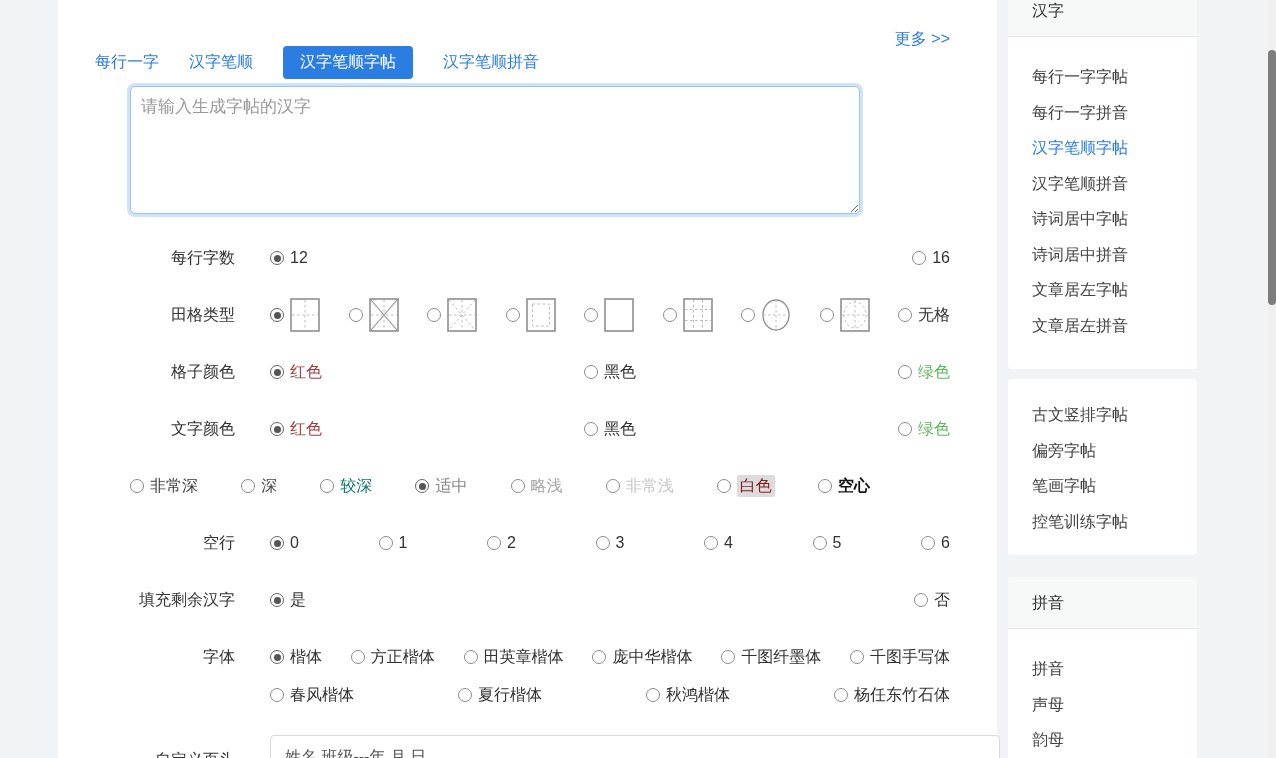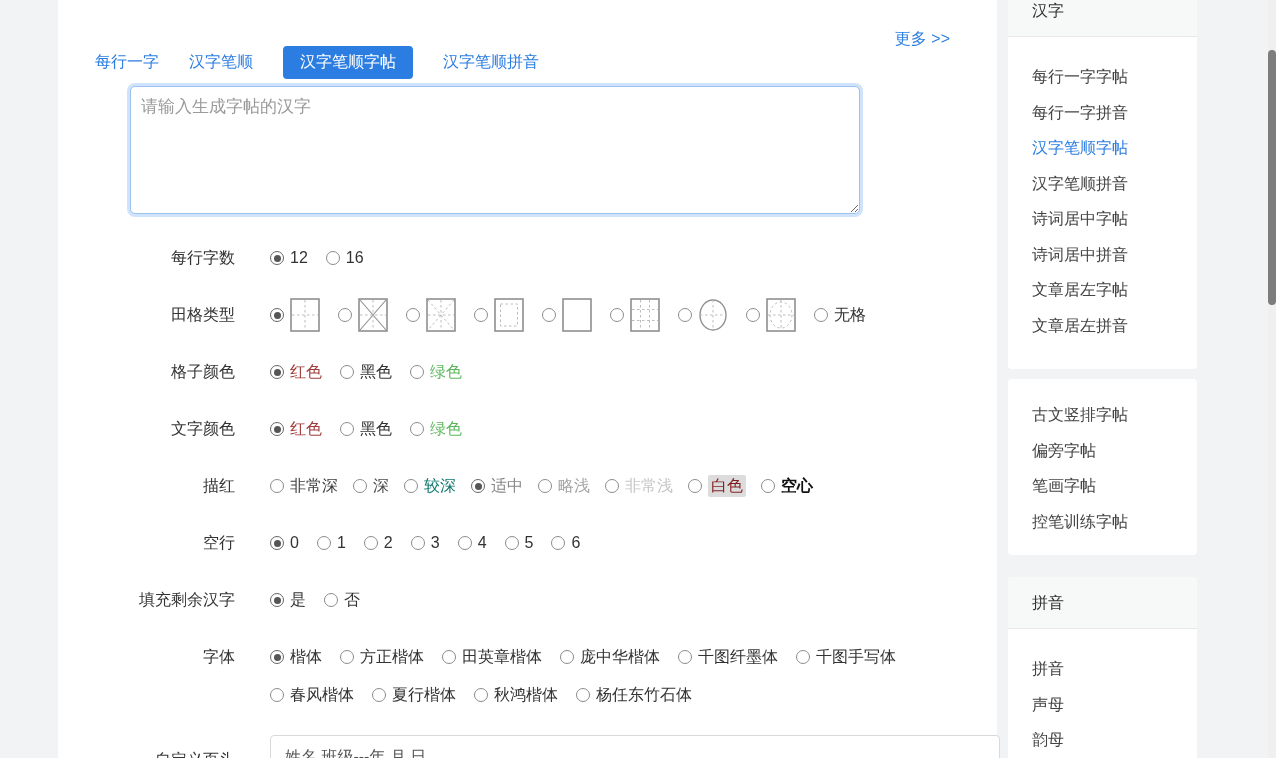--- a/index.html
+++ b/index.html
@@ -31,21 +31,21 @@
   .form { margin-top:30px; }
   .frow { display:flex; margin-bottom:23px; }
   .flabel {
     width:140px; flex:none; text-align:right; font-size:16px; color:#333;
     line-height:34px; white-space:nowrap;
   }
   .frow.ta-row .flabel { line-height:20px; padding-top:8px; }
   .fbody { margin-left:35px; flex:1; }
   .fopts {
     display:flex; flex-wrap:wrap; align-items:center;
-    column-gap:18px; row-gap:4px; min-height:34px; max-width:740px;
+    column-gap:18px; row-gap:4px; min-height:34px; max-width:740px;justify-content:space-between;
   }
   .opt { display:inline-flex; align-items:center; gap:6px; cursor:pointer; line-height:34px; }
   .olabel { font-size:16px; white-space:nowrap; }
   .olabel.chip { line-height:20px; padding:1px 3px; border-radius:2px; }
   .radio {
     width:14px; height:14px; border:1px solid #8c8c8c; border-radius:50%;
     display:inline-block; position:relative; background:#fff; flex:none;
   }
   .radio.checked { border-color:#666; }
   .radio.checked::after {
@@ -251,21 +251,20 @@
               </label>
               <label class="opt">
                 <span class="radio"></span>
                 <span class="olabel" style="color: rgb(92, 184, 92);">绿色</span>
               </label>
             </div>
           </div>
       </div>
 
       <div class="frow">
-        <div class="flabel">描红</div>
         <div class="fbody">
             <div class="fopts" style="column-gap:15px">
               <label class="opt">
                 <span class="radio"></span>
                 <span class="olabel" style="color: rgb(61, 61, 61);">非常深</span>
               </label>
               <label class="opt">
                 <span class="radio"></span>
                 <span class="olabel" style="color: rgb(74, 74, 74);">深</span>
               </label>

